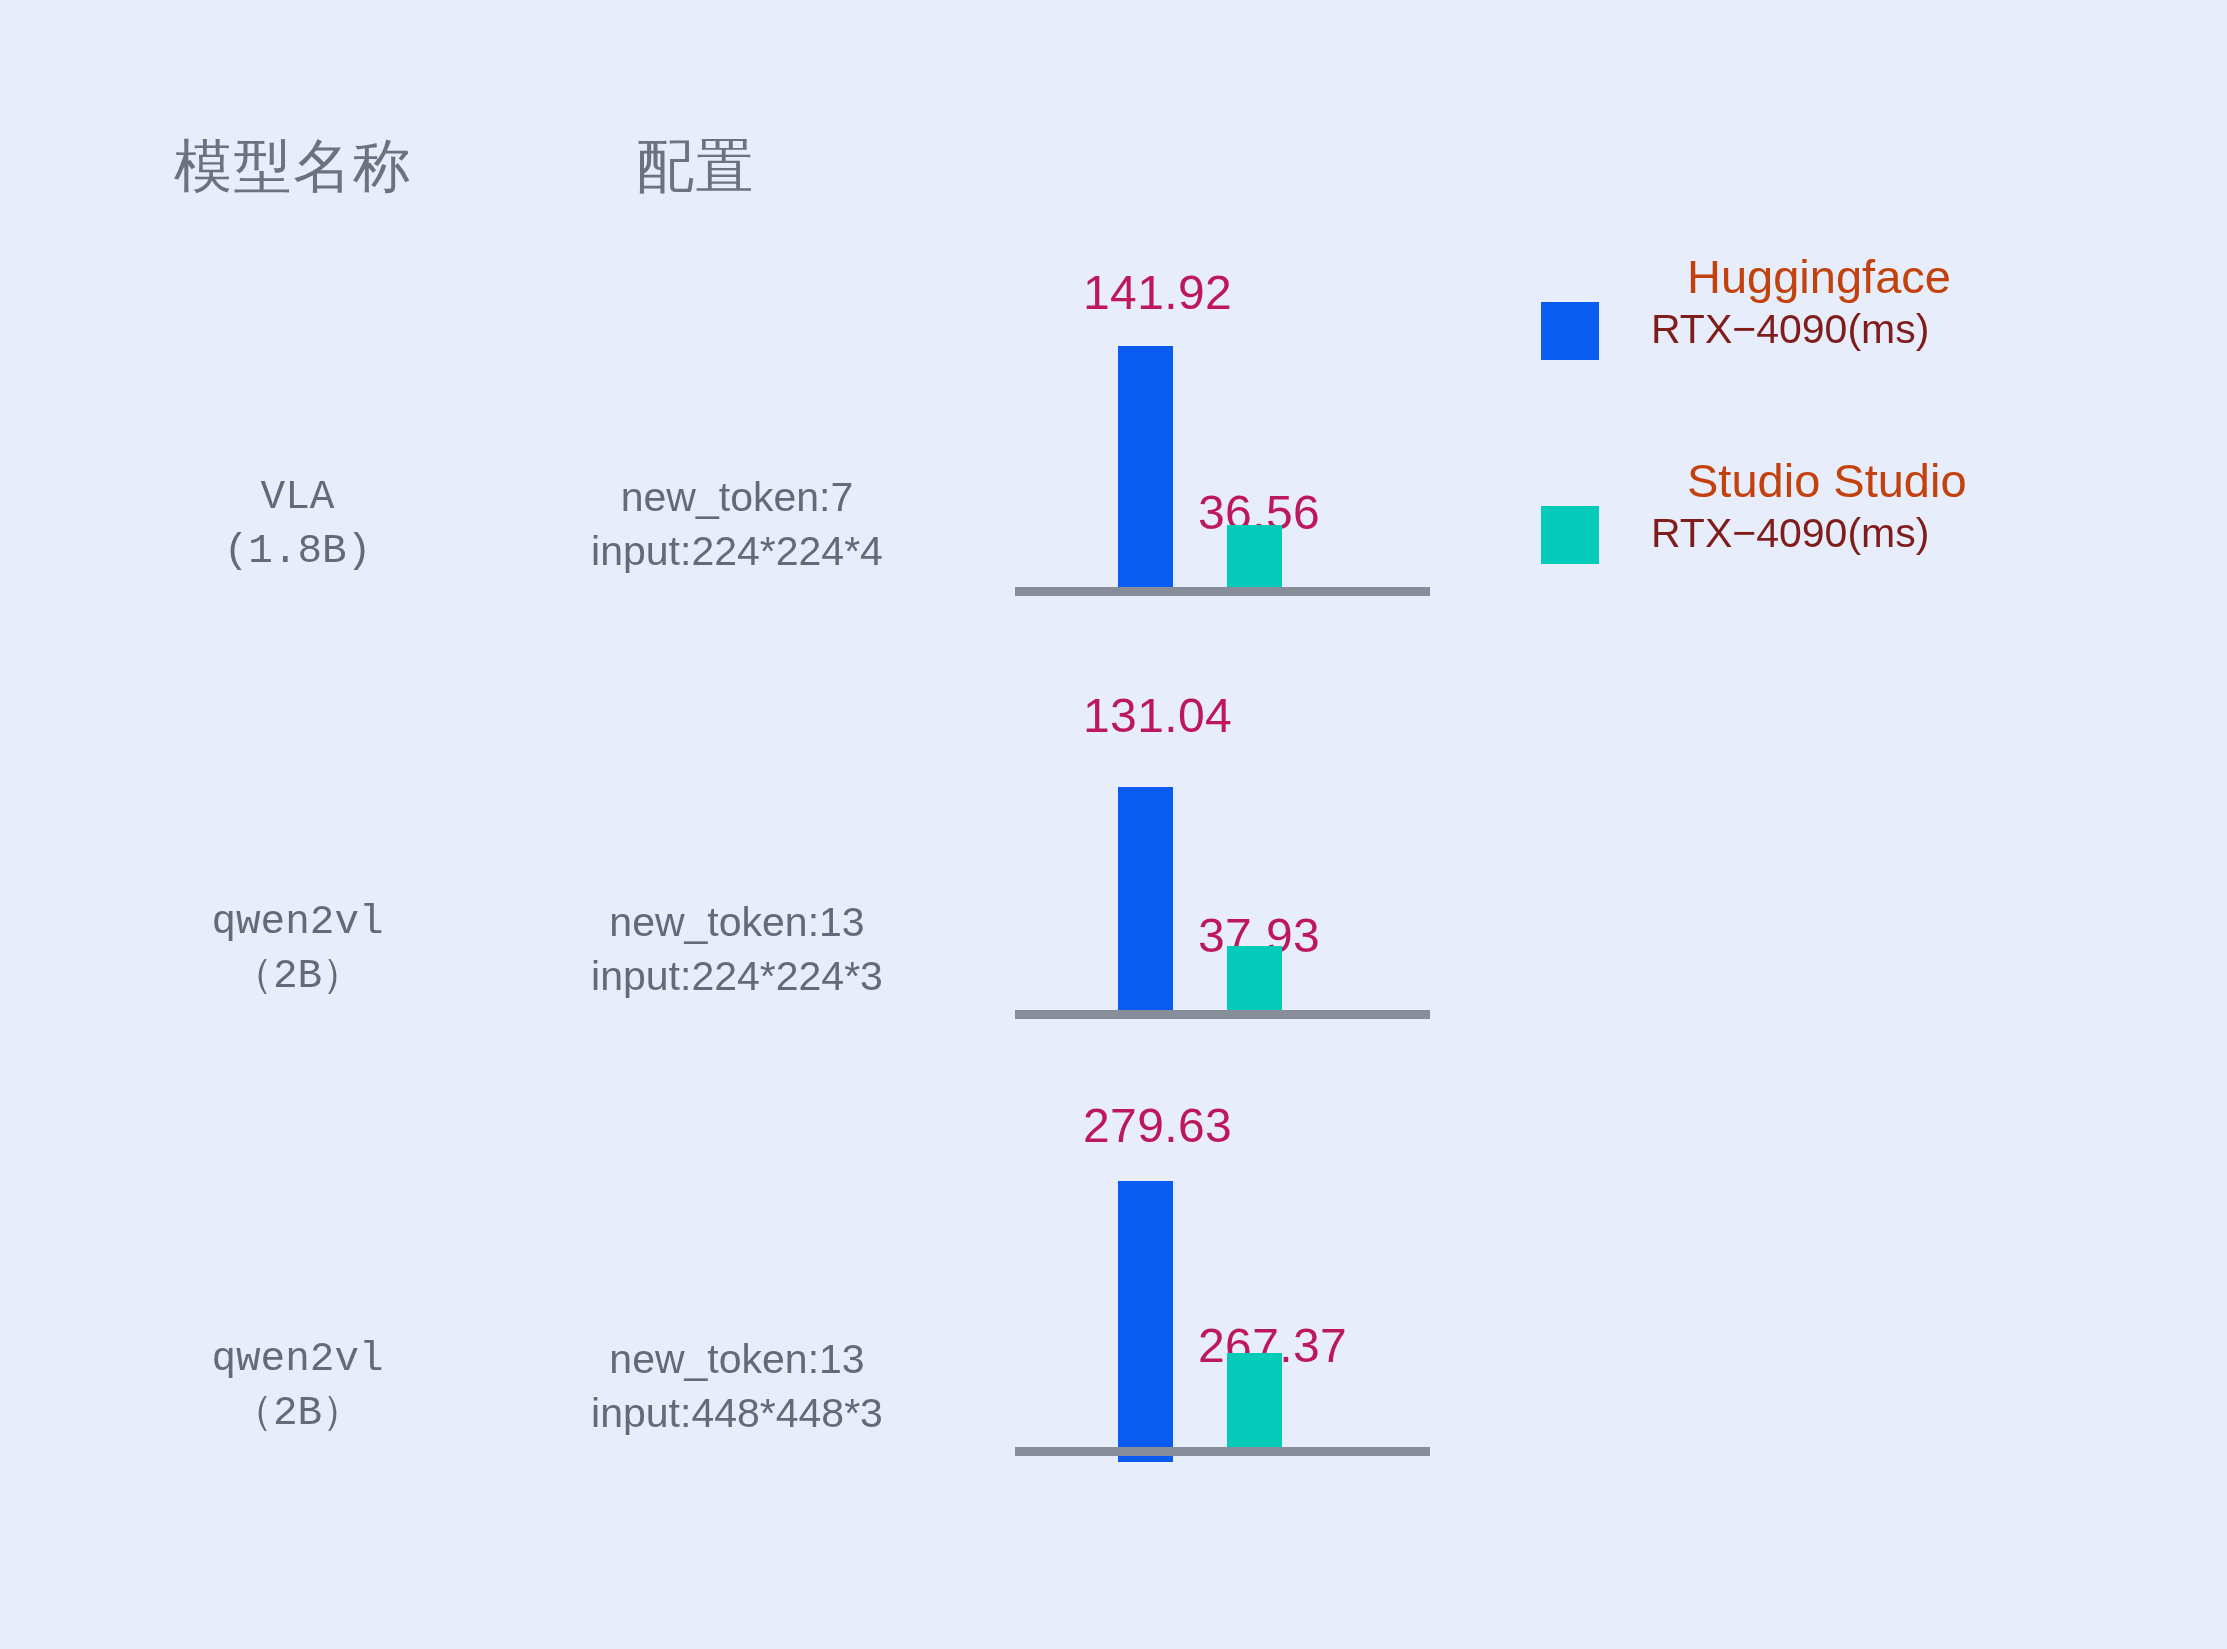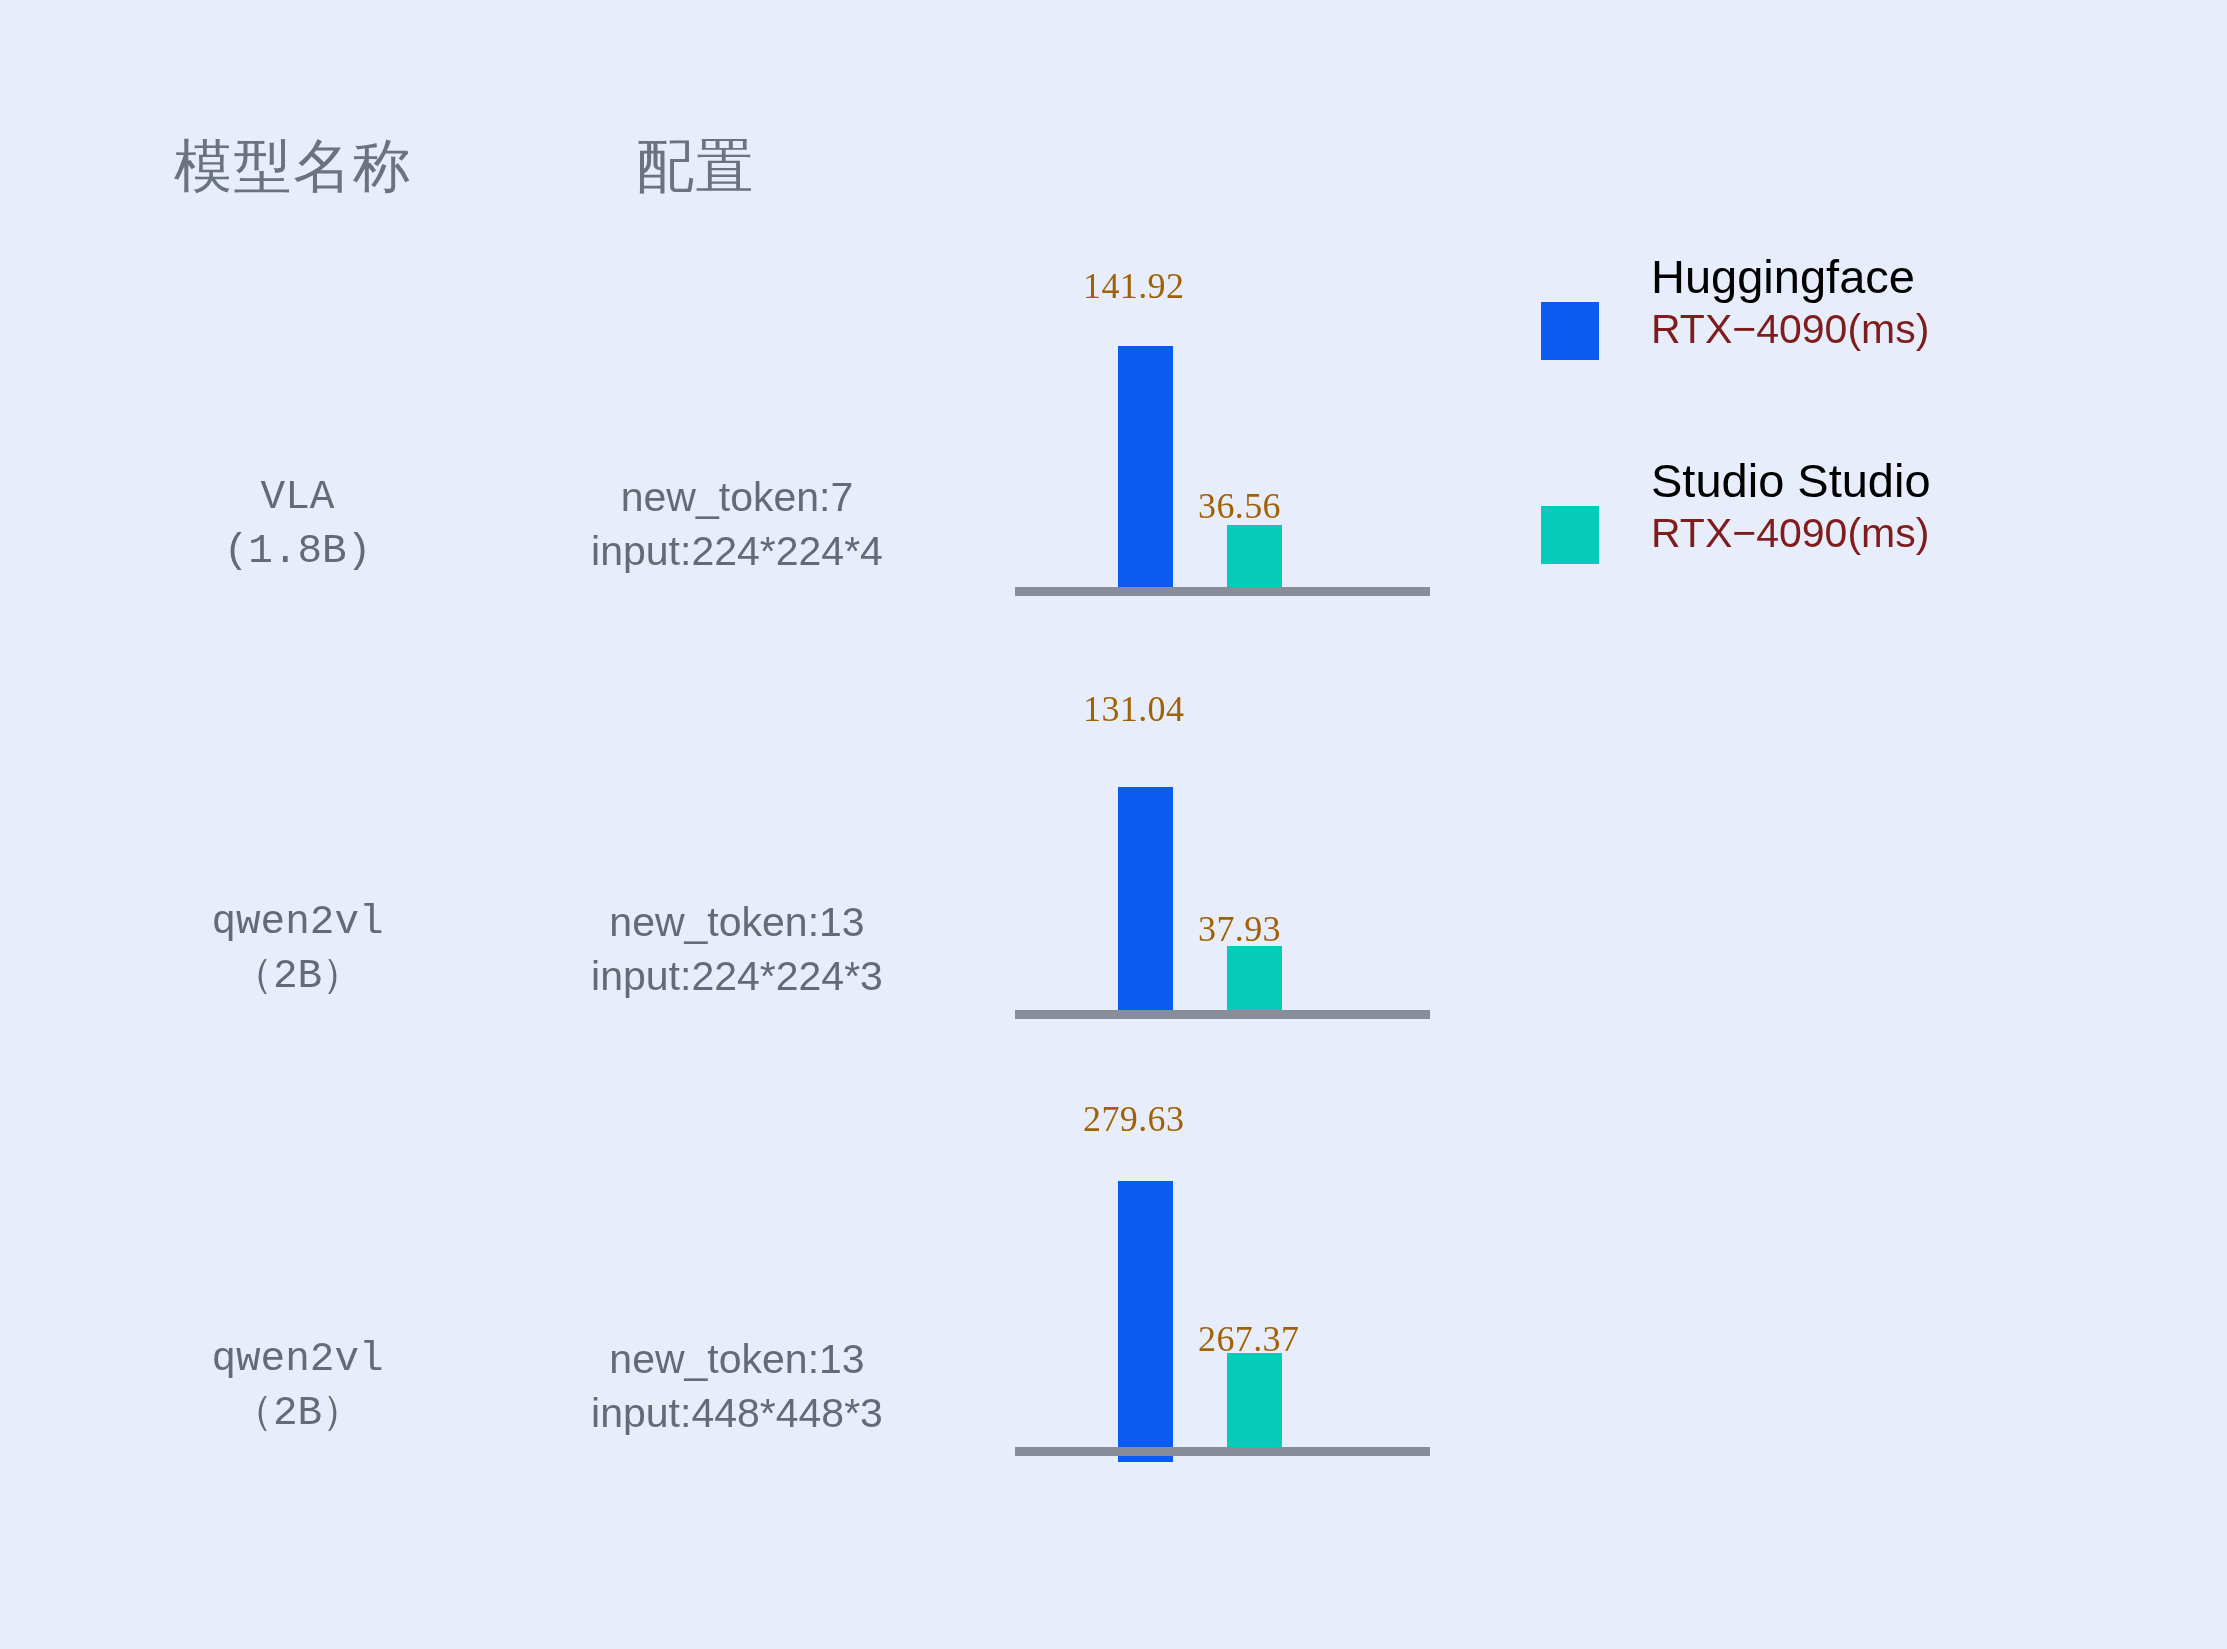--- a/index.html
+++ b/index.html
@@ -67,25 +67,24 @@
     position: absolute;
     width: 55px;
     bottom: 9.4px;
   }
   .bar.blue { background: #0a5cf0; left: 107px; }
   .bar.teal { background: #05cbba; left: 216px; }
   .bar.overflow { bottom: -6.3px; }
 
   .bar-value {
     position: absolute;
-    color: #a16207;
-    font-size: 36px;
+    color: #be185d;
+    font-size: 48px;
     white-space: nowrap;
     letter-spacing: 0.4px;
-    font-family: Liberation Serif, serif;
   }
 
   
   #legend {
     position: absolute;
     left: 1541px;
     top: 235px;
     width: 549px;
   }
   .legend-item {
@@ -99,24 +98,25 @@
     height: 58px;
   }
   .legend-swatch.blue { background: #0a5cf0; }
   .legend-swatch.teal { background: #05cbba; }
   .legend-text {
     position: absolute;
     left: 110px;
     width: 423px;
   }
   .legend-title {
-    color: #000000;
+    color: #c2410c;
     font-size: 47px;
     line-height: 1.12;
     white-space: nowrap;
+    margin-left: 36px;
   }
   .legend-sub {
     color: #7f1d1d;
     font-size: 41px;
     line-height: 1.3;
     white-space: nowrap;
   }
 </style>
 </head>
 <body>

